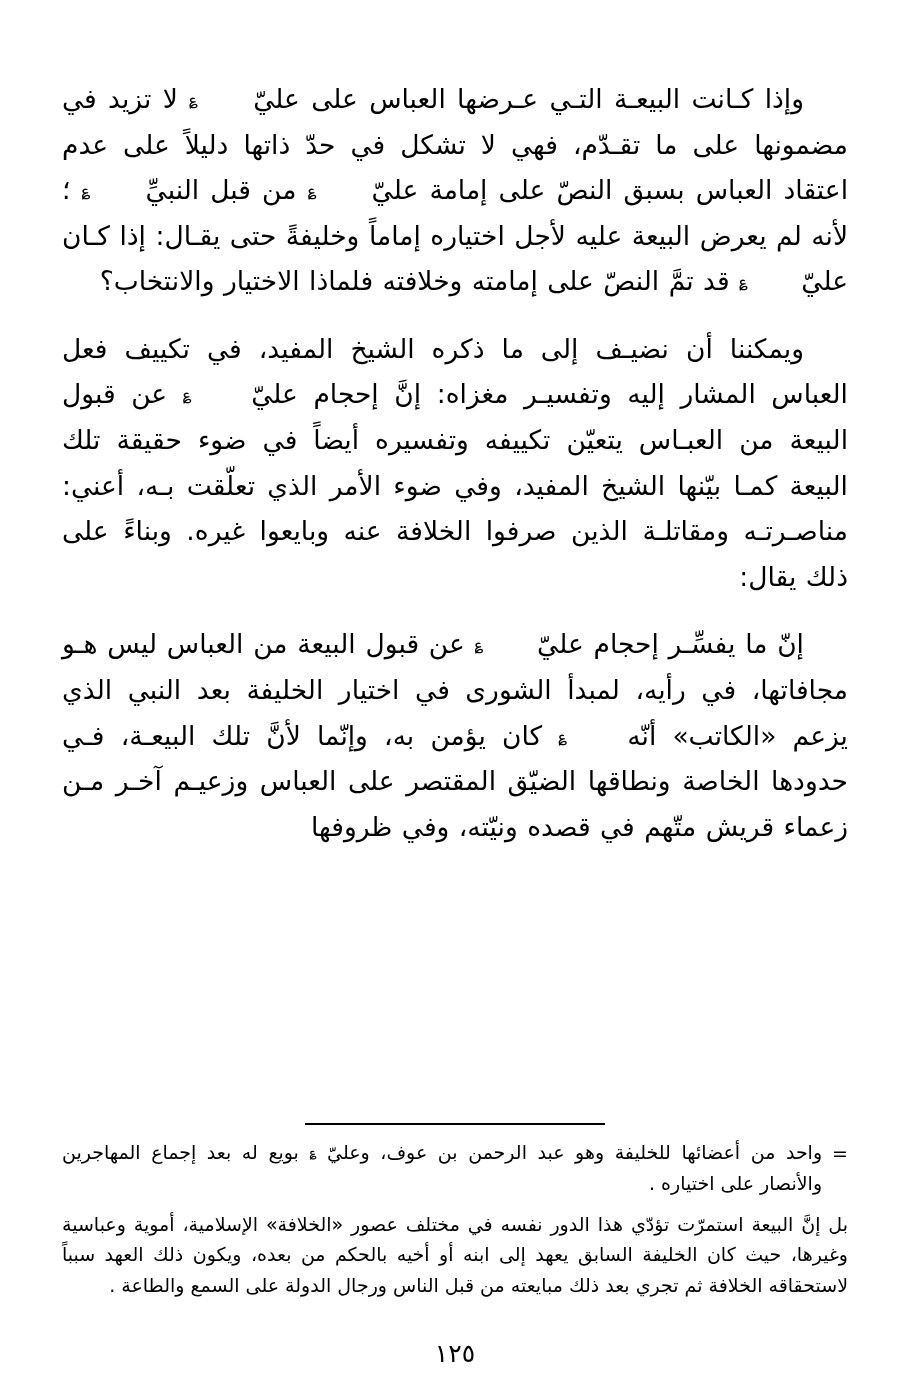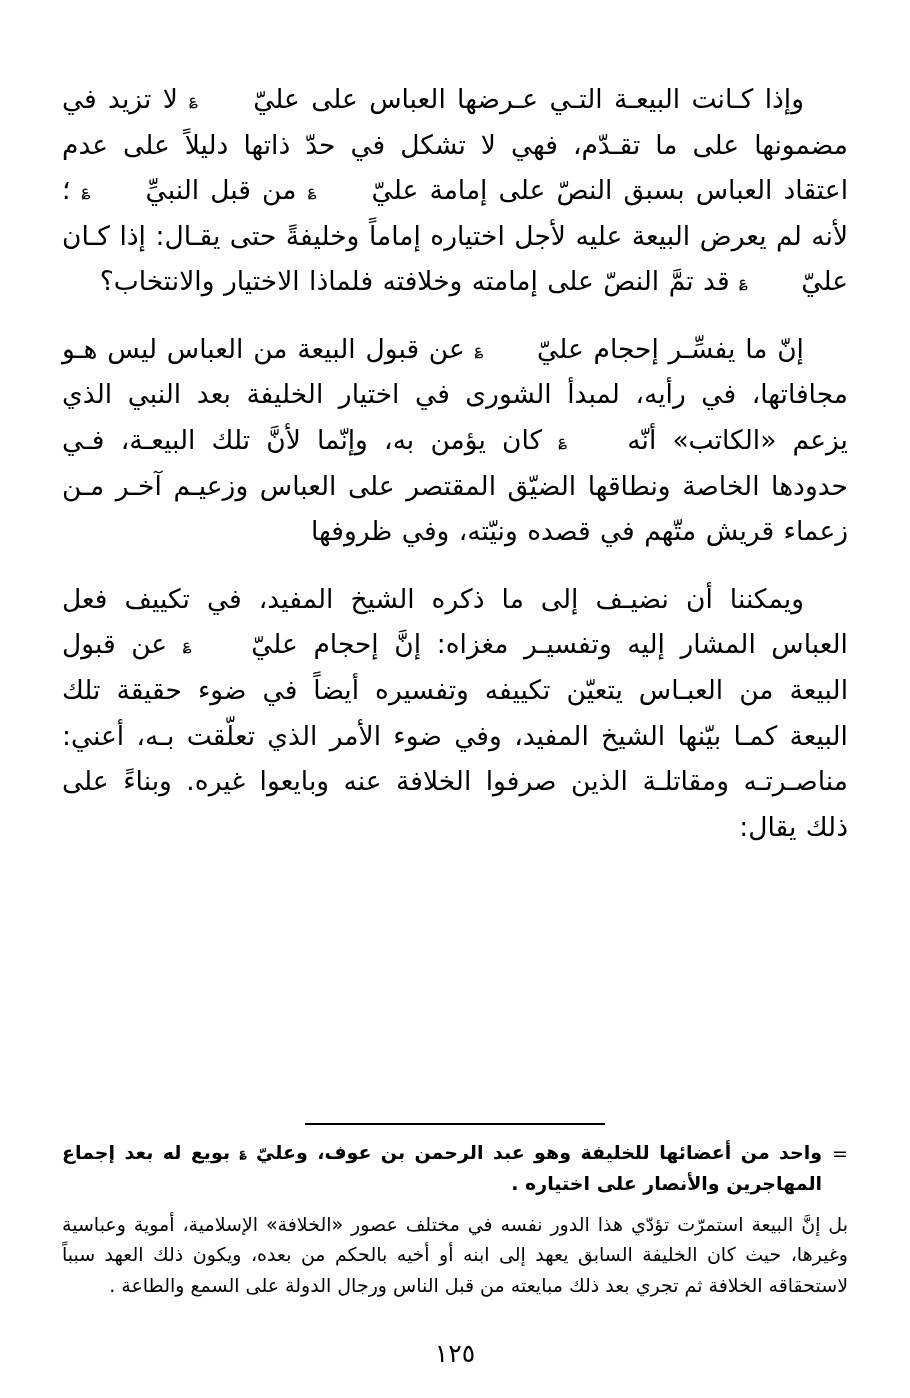--- a/index.html
+++ b/index.html
@@ -73,21 +73,20 @@
     flex: 0 0 auto;
     font-size: 19px;
     line-height: 1.62;
     padding-top: 1px;
     min-width: 14px;
     text-align: center;
   }
   .fn-text {
     flex: 1 1 auto;
     text-align: justify;
-    font-weight: bold;
   }
   .fn-para {
     margin: 10px 0 2px 0;
     text-align: justify;
   }
   .fn-para.centered-last {
     text-align: justify;
   }
   .fn-text .honorific,
   .fn-para .honorific {
@@ -101,22 +100,22 @@
     padding-top: 26px;
   }
 </style>
 </head>
 <body>
 
 <div class="page">
 
   <div class="body-area">
     <p class="para">وإذا كـانت البيعـة التـي عـرضها العباس على عليّ <span class="honorific">؏</span> لا تزيد في مضمونها على ما تقـدّم، فهي لا تشكل في حدّ ذاتها دليلاً على عدم اعتقاد العباس بسبق النصّ على إمامة عليّ <span class="honorific">؏</span> من قبل النبيِّ <span class="honorific">؏</span> ؛ لأنه لم يعرض البيعة عليه لأجل اختياره إماماً وخليفةً حتى يقـال: إذا كـان عليّ <span class="honorific">؏</span> قد تمَّ النصّ على إمامته وخلافته فلماذا الاختيار والانتخاب؟</p>
+    <p class="para">ويمكننا أن نضيـف إلى ما ذكره الشيخ المفيد، في تكييف فعل العباس المشار إليه وتفسيـر مغزاه: إنَّ إحجام عليّ <span class="honorific">؏</span> عن قبول البيعة من العبـاس يتعيّن تكييفه وتفسيره أيضاً في ضوء حقيقة تلك البيعة كمـا بيّنها الشيخ المفيد، وفي ضوء الأمر الذي تعلّقت بـه، أعني: مناصـرتـه ومقاتلـة الذين صرفوا الخلافة عنه وبايعوا غيره. وبناءً على ذلك يقال:</p>
     <p class="para">إنّ ما يفسِّـر إحجام عليّ <span class="honorific">؏</span> عن قبول البيعة من العباس ليس هـو مجافاتها، في رأيه، لمبدأ الشورى في اختيار الخليفة بعد النبي الذي يزعم «الكاتب» أنّه <span class="honorific">؏</span> كان يؤمن به، وإنّما لأنَّ تلك البيعـة، فـي حدودها الخاصة ونطاقها الضيّق المقتصر على العباس وزعيـم آخـر مـن زعماء قريش متّهم في قصده ونيّته، وفي ظروفها</p>
-    <p class="para">ويمكننا أن نضيـف إلى ما ذكره الشيخ المفيد، في تكييف فعل العباس المشار إليه وتفسيـر مغزاه: إنَّ إحجام عليّ <span class="honorific">؏</span> عن قبول البيعة من العبـاس يتعيّن تكييفه وتفسيره أيضاً في ضوء حقيقة تلك البيعة كمـا بيّنها الشيخ المفيد، وفي ضوء الأمر الذي تعلّقت بـه، أعني: مناصـرتـه ومقاتلـة الذين صرفوا الخلافة عنه وبايعوا غيره. وبناءً على ذلك يقال:</p>
   </div>
 
   <div class="footnote-zone">
     <div class="fn-rule"></div>
     <div class="fn-block">
       <div class="fn-row">
         <span class="fn-marker">=</span>
         <span class="fn-text">واحد من أعضائها للخليفة وهو عبد الرحمن بن عوف، وعليّ <span class="honorific">؏</span> بويع له بعد إجماع المهاجرين والأنصار على اختياره .</span>
       </div>
       <p class="fn-para centered-last">بل إنَّ البيعة استمرّت تؤدّي هذا الدور نفسه في مختلف عصور «الخلافة» الإسلامية، أموية وعباسية وغيرها، حيث كان الخليفة السابق يعهد إلى ابنه أو أخيه بالحكم من بعده، ويكون ذلك العهد سبباً لاستحقاقه الخلافة ثم تجري بعد ذلك مبايعته من قبل الناس ورجال الدولة على السمع والطاعة .</p>

